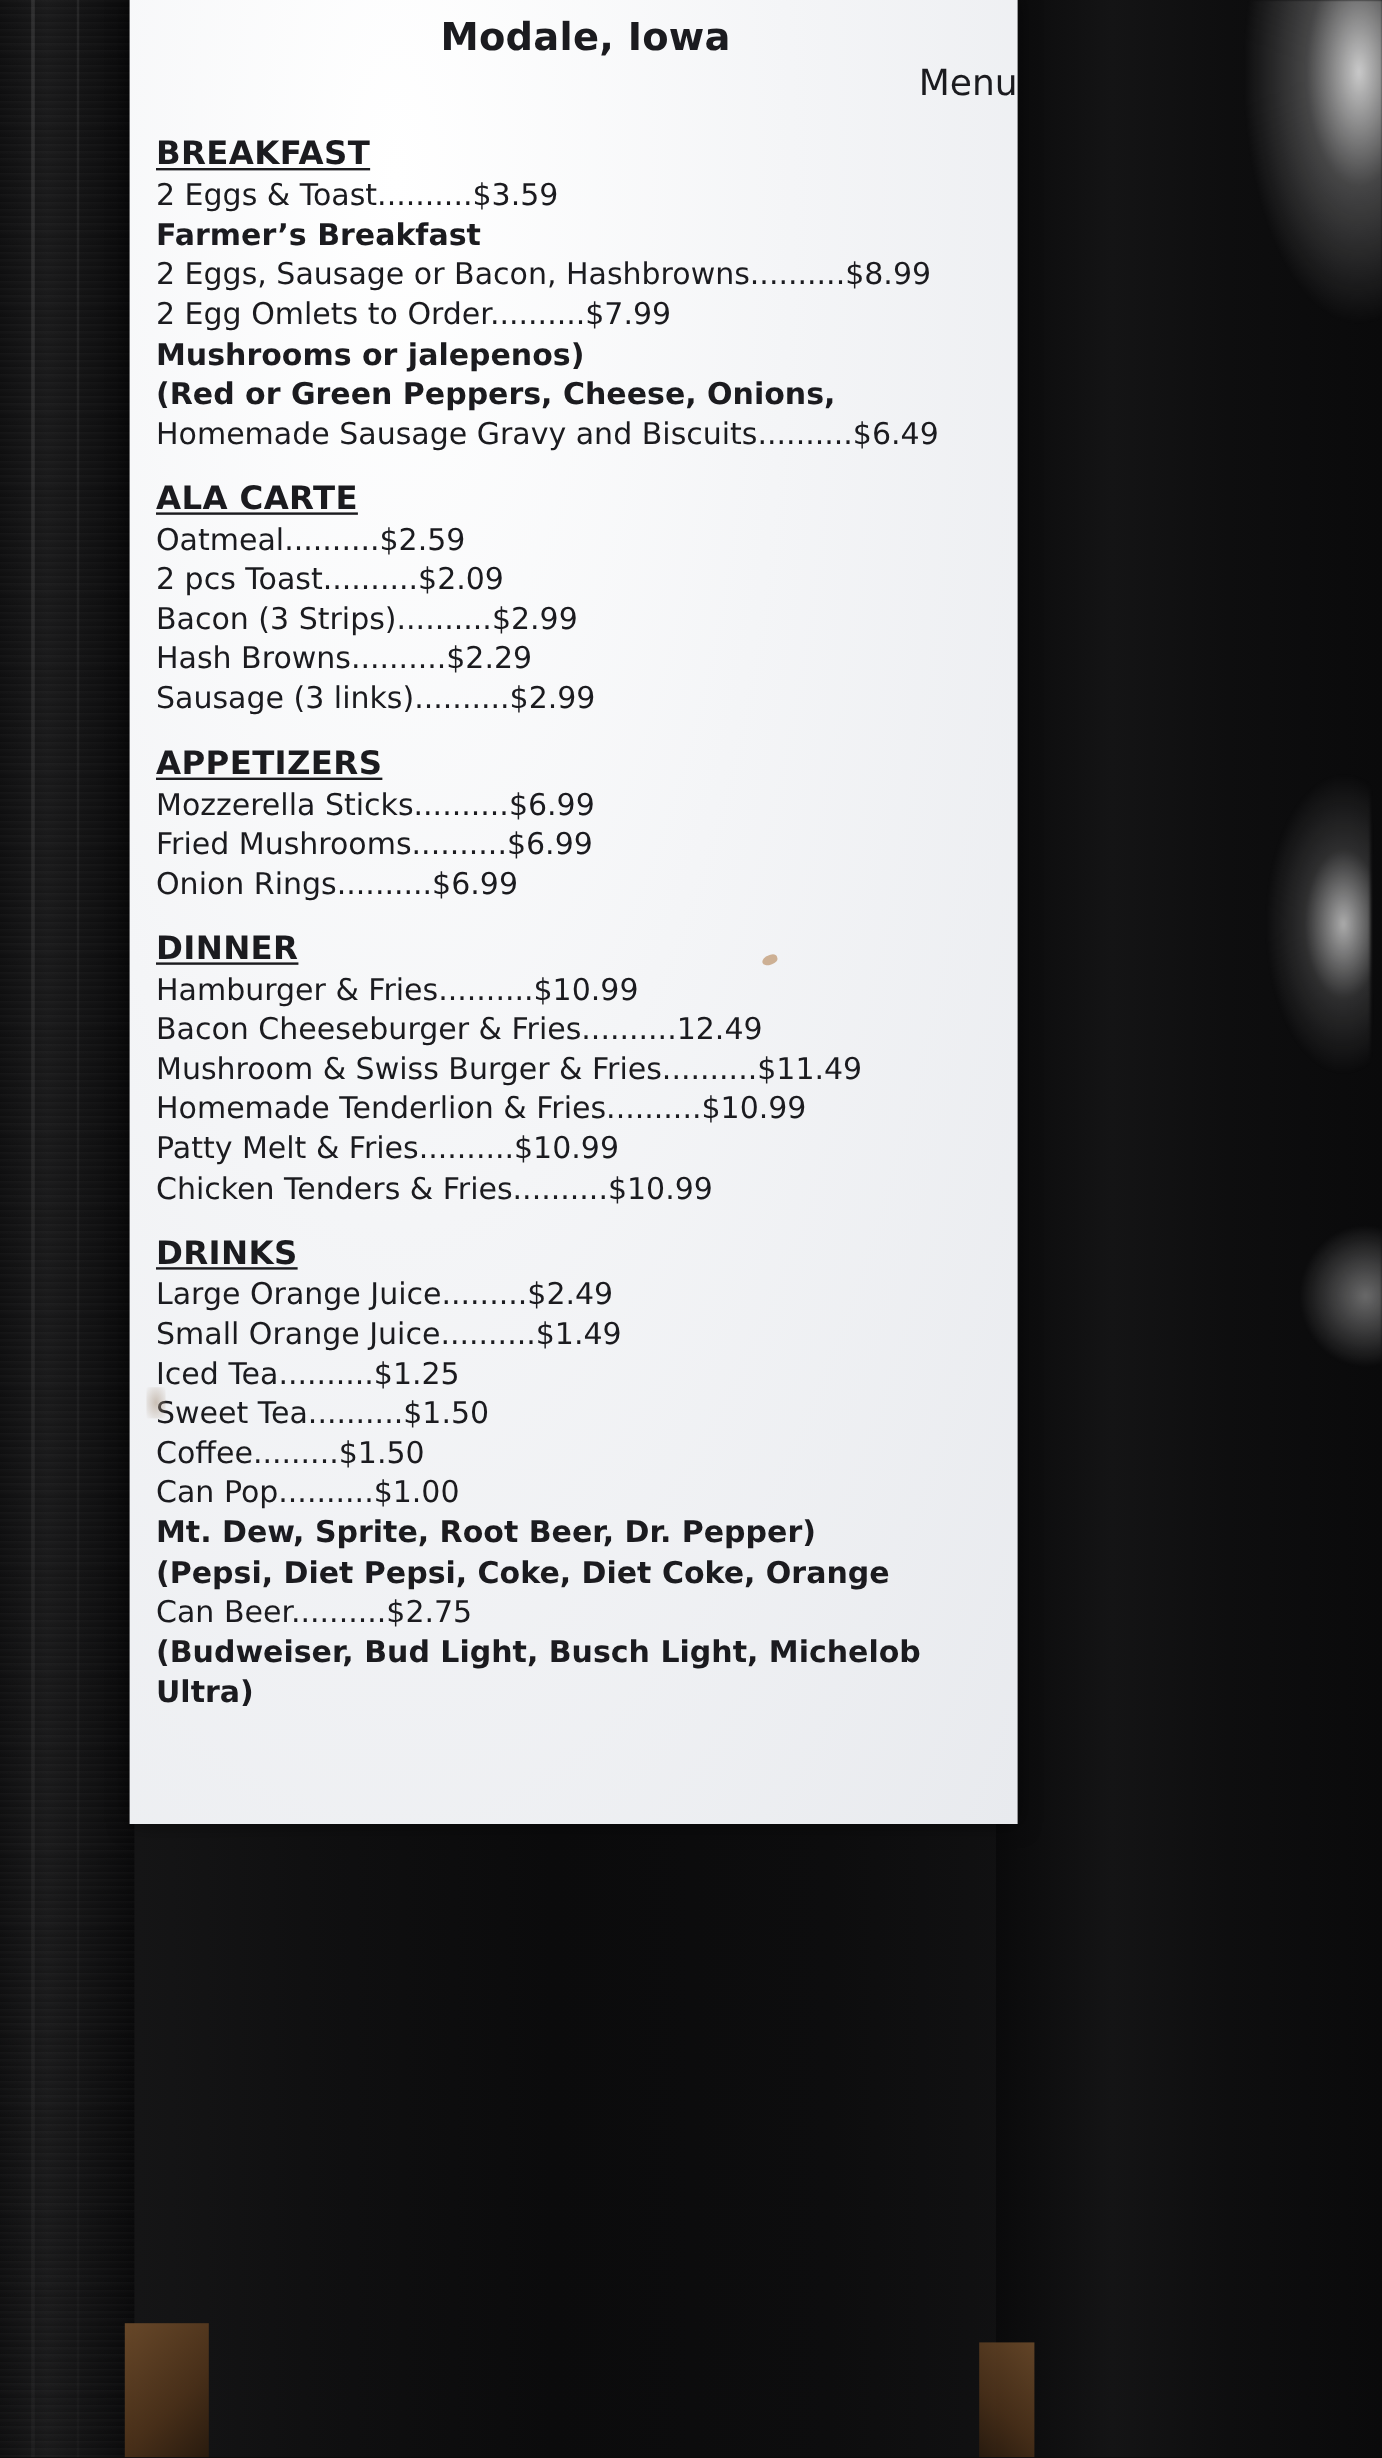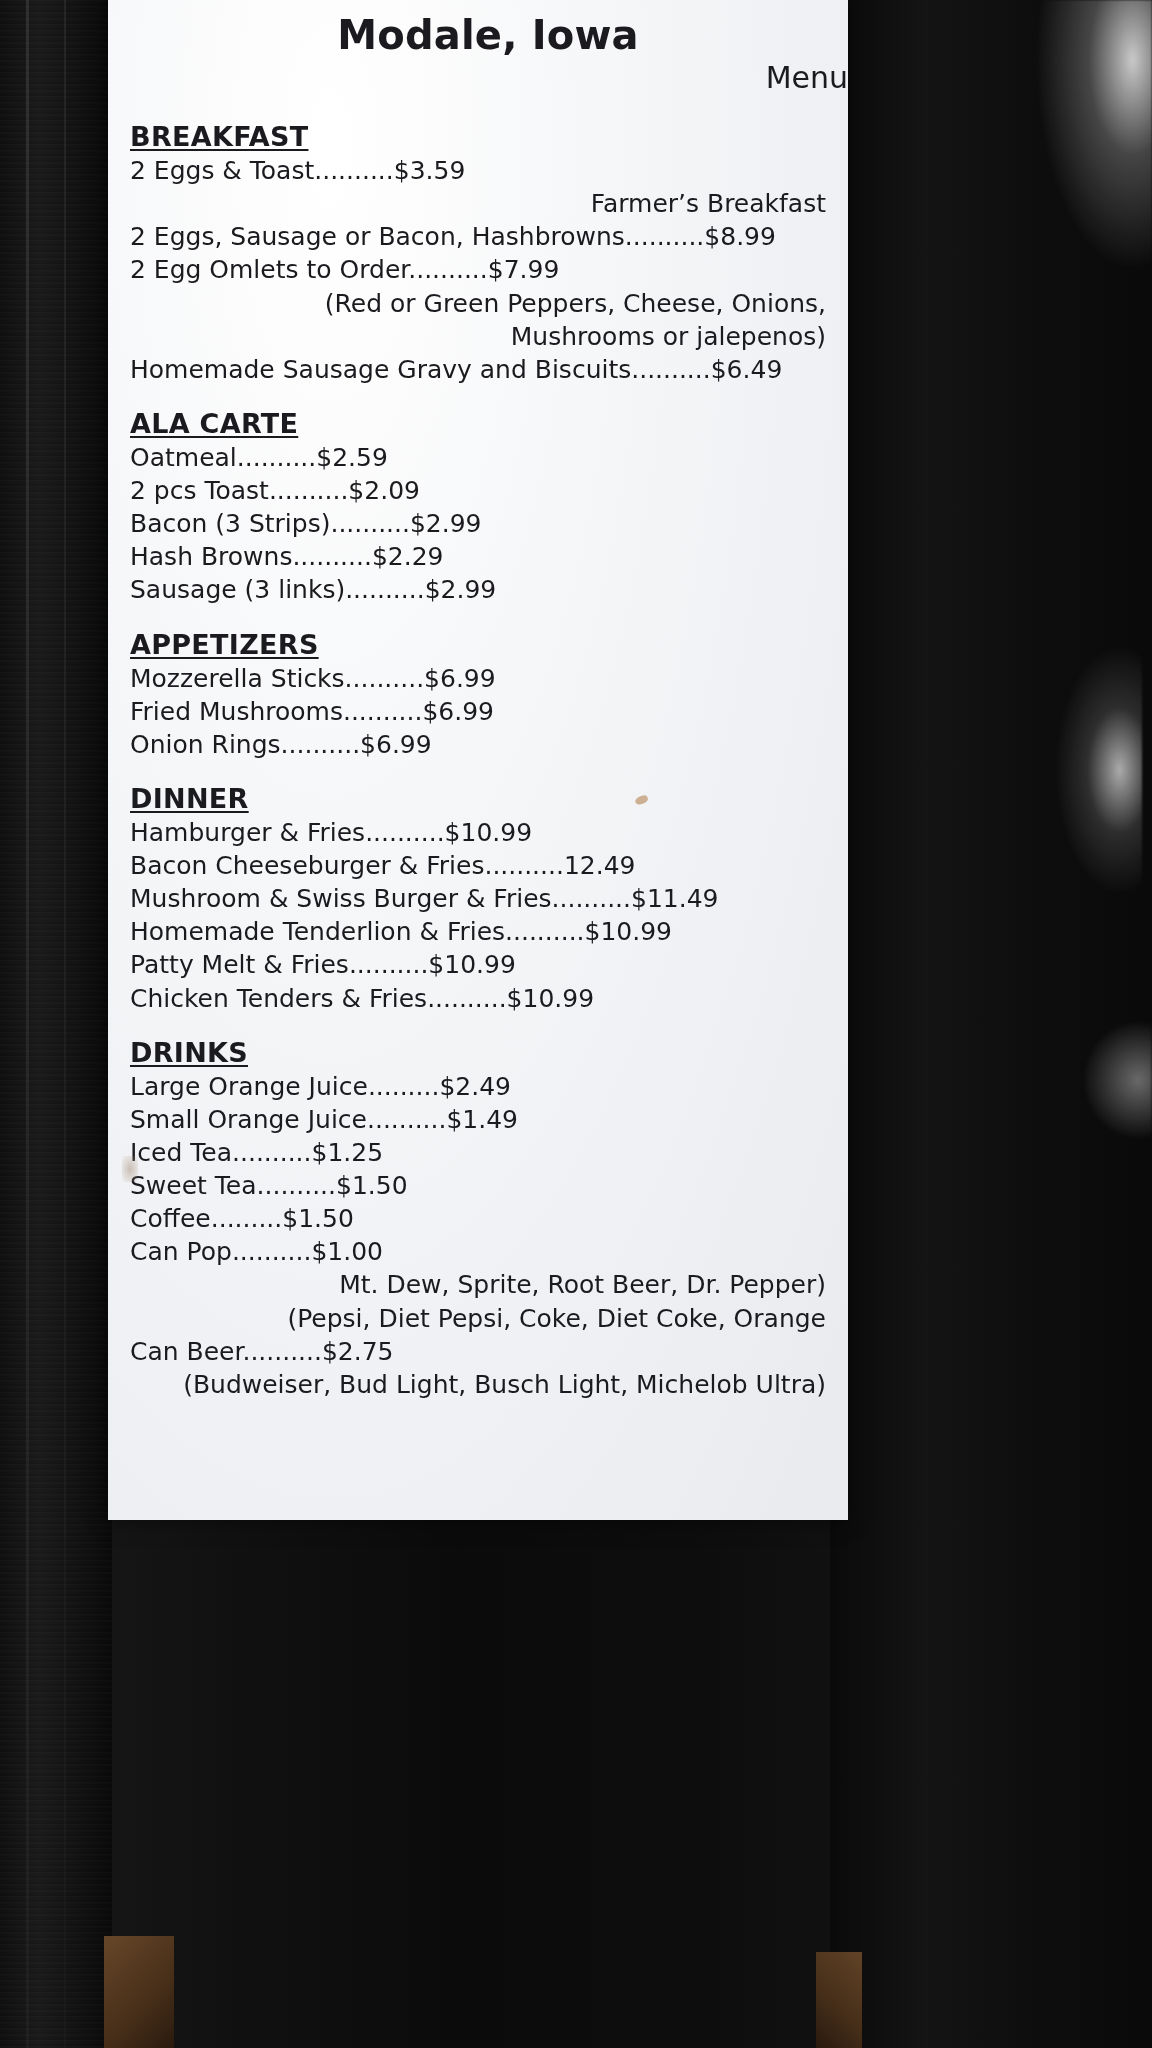--- a/index.html
+++ b/index.html
@@ -114,21 +114,21 @@
   }
   .paper-mark {
     position: absolute;
     left: 14px; top: 1160px;
     width: 16px; height: 26px;
     background: radial-gradient(ellipse, rgba(170,150,130,0.55), rgba(0,0,0,0));
   }
 
   .title {
     text-align: center;
-    font-size: 40px;
+    font-size: 32px;
     font-weight: 700;
     letter-spacing: 0.2px;
     margin: 8px 0 0 0;
     font-family: "DejaVu Sans", sans-serif;
     padding-left: 20px;
   }
   .subtitle {
     text-align: right;
     font-size: 30px;
     font-weight: 400;
@@ -149,22 +149,23 @@
     text-underline-offset: 3px;
     margin-bottom: 2px;
     letter-spacing: 0.3px;
   }
   .line {
     font-size: 25px;
     line-height: 1.325;
     white-space: nowrap;
   }
   .line.center {
-    text-align: right;
+    text-align: left;
     white-space: normal;
+    font-weight: bold;
   }
   .bottom-pad { height: 10px; }
 </style>
 </head>
 <body>
 
 <div class="photo">
   <div class="leather-left"></div>
   <div class="leather-right"></div>
   <div class="surface-a"></div>
@@ -180,22 +181,22 @@
     <div class="title">Modale, Iowa</div>
     <div class="subtitle">Menu</div>
 
     <div class="content" id="sections-root">
         <div class="section">
           <div class="section-head">BREAKFAST</div>
           <div class="line">2 Eggs &amp; Toast..........$3.59</div>
           <div class="line center">Farmer’s Breakfast</div>
           <div class="line">2 Eggs, Sausage or Bacon, Hashbrowns..........$8.99</div>
           <div class="line">2 Egg Omlets to Order..........$7.99</div>
+          <div class="line center">Mushrooms or jalepenos)</div>
           <div class="line center">(Red or Green Peppers, Cheese, Onions,</div>
-          <div class="line center">Mushrooms or jalepenos)</div>
           <div class="line">Homemade Sausage Gravy and Biscuits..........$6.49</div>
         </div>
         <div class="section">
           <div class="section-head">ALA CARTE</div>
           <div class="line">Oatmeal..........$2.59</div>
           <div class="line">2 pcs Toast..........$2.09</div>
           <div class="line">Bacon (3 Strips)..........$2.99</div>
           <div class="line">Hash Browns..........$2.29</div>
           <div class="line">Sausage (3 links)..........$2.99</div>
         </div>

